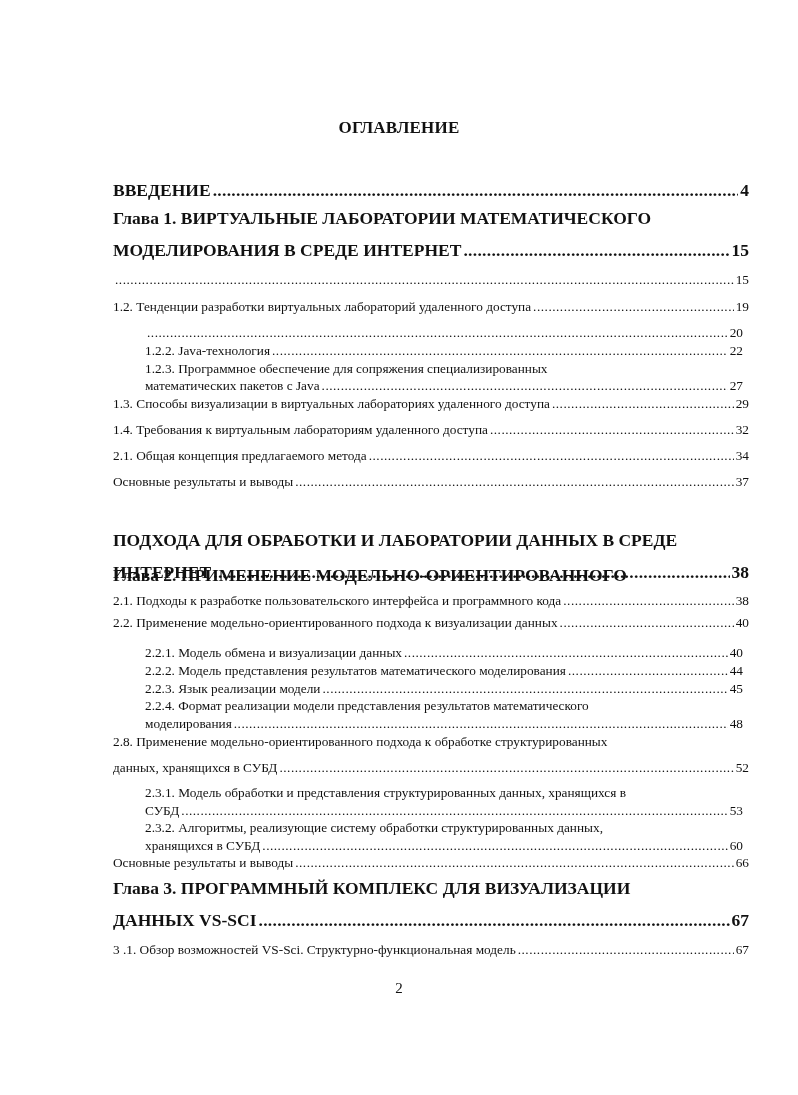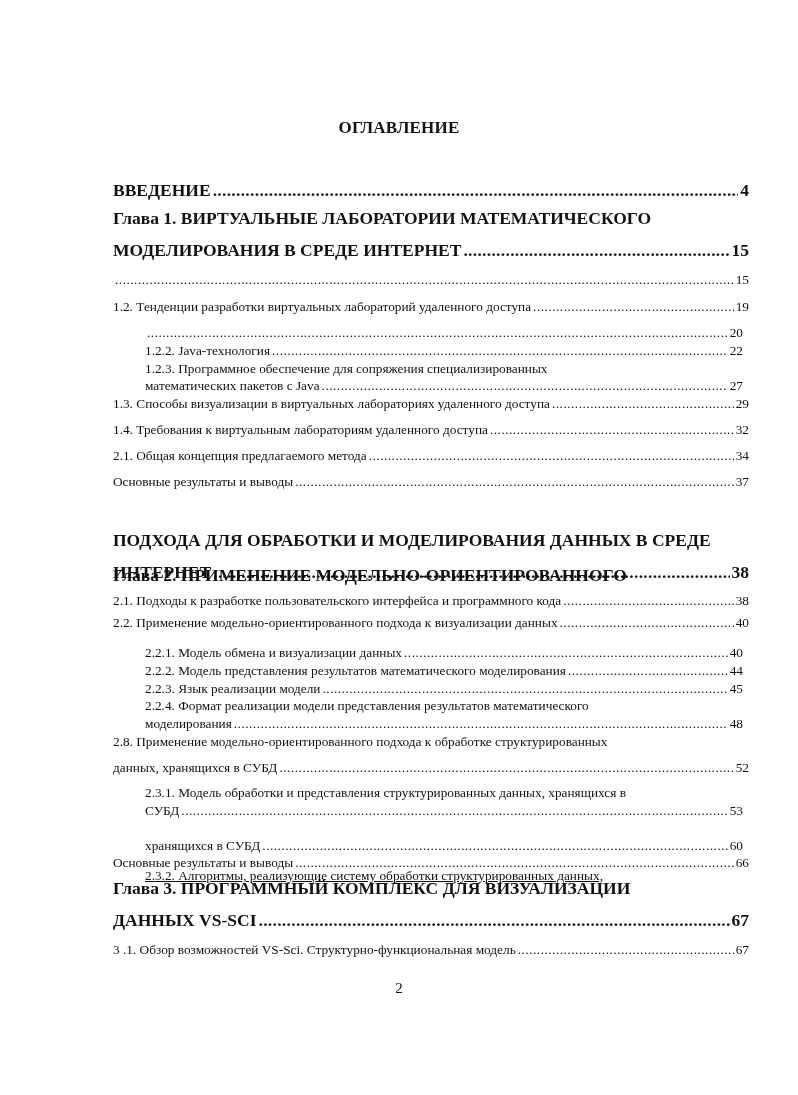--- a/index.html
+++ b/index.html
@@ -94,21 +94,21 @@
     <span class="dots"></span>
     <span class="page">34</span>
   </div>
   <div class="row section" style="top:474px;">
     <span class="label">Основные результаты и выводы</span>
     <span class="dots"></span>
     <span class="page">37</span>
   </div>
 
   <div class="plain chapter" style="top:526px;margin-top:39px;">Глава 2. ПРИМЕНЕНИЕ МОДЕЛЬНО-ОРИЕНТИРОВАННОГО</div>
-  <div class="plain chapter" style="top:530px;">ПОДХОДА ДЛЯ ОБРАБОТКИ И МОДЕЛИРОВАНИЯ ДАННЫХ В СРЕДЕ</div>
+  <div class="plain chapter" style="top:530px;">ПОДХОДА ДЛЯ ОБРАБОТКИ И ЛАБОРАТОРИИ ДАННЫХ В СРЕДЕ</div>
   <div class="row chapter" style="top:562px;">
     <span class="label">ИНТЕРНЕТ</span>
     <span class="dots"></span>
     <span class="page">38</span>
   </div>
   <div class="row section" style="top:593px;">
     <span class="label">2.1. Подходы к разработке пользовательского интерфейса и программного кода</span>
     <span class="dots"></span>
     <span class="page">38</span>
   </div>
@@ -143,21 +143,21 @@
     <span class="label">данных, хранящихся в СУБД</span>
     <span class="dots"></span>
     <span class="page">52</span>
   </div>
   <div class="plain sub" style="top:785px;">2.3.1. Модель обработки и представления структурированных данных, хранящихся в</div>
   <div class="row subsection" style="top:803px;">
     <span class="label">СУБД</span>
     <span class="dots"></span>
     <span class="page">53</span>
   </div>
-  <div class="plain sub" style="top:868px;text-decoration:underline;">2.3.2. Алгоритмы, реализующие систему обработки структурированных данных,</div>
+  <div class="plain sub" style="top:820px;">2.3.2. Алгоритмы, реализующие систему обработки структурированных данных,</div>
   <div class="row subsection" style="top:838px;">
     <span class="label">хранящихся в СУБД</span>
     <span class="dots"></span>
     <span class="page">60</span>
   </div>
   <div class="row section" style="top:855px;">
     <span class="label">Основные результаты и выводы</span>
     <span class="dots"></span>
     <span class="page">66</span>
   </div>

